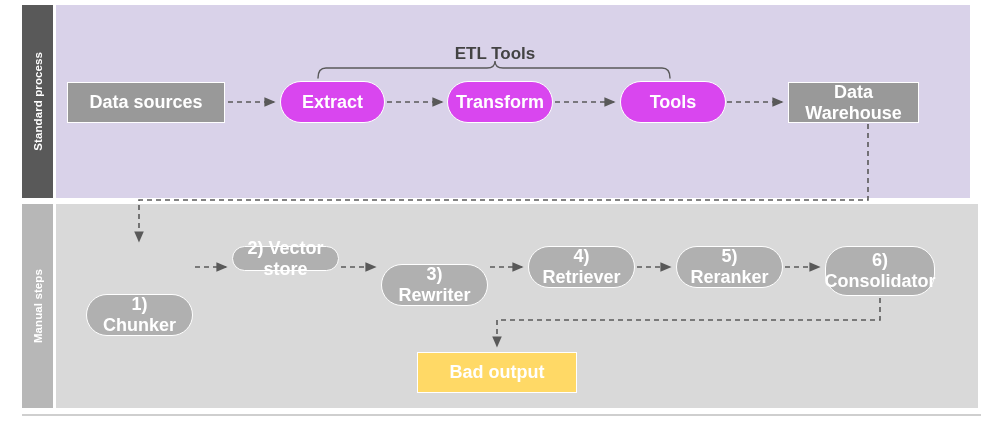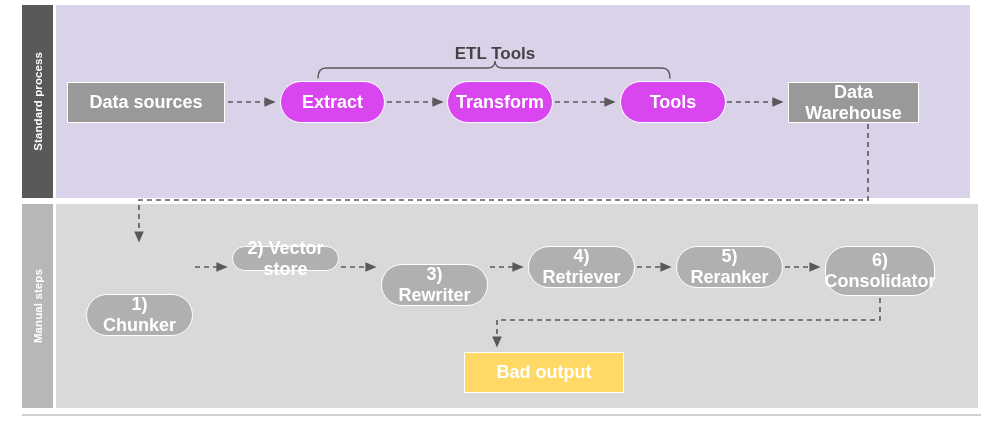--- a/index.html
+++ b/index.html
@@ -151,17 +151,17 @@
   <div class="node pill n-gray2" style="left:232px; top:246px; width:107px; height:25px;">2) Vector store</div>
 
   <div class="node pill n-gray2" style="left:381px; top:264px; width:107px; height:42px;">3) Rewriter</div>
 
   <div class="node pill n-gray2" style="left:528px; top:246px; width:107px; height:42px;">4) Retriever</div>
 
   <div class="node pill n-gray2" style="left:676px; top:246px; width:107px; height:42px;">5) Reranker</div>
 
   <div class="node pill n-gray2" style="left:825px; top:246px; width:110px; height:50px;">6) Consolidator</div>
 
-  <div class="node rect n-yellow" style="left:417px; top:352px; width:160px; height:41px;margin-left:47px;">Bad output</div>
+  <div class="node rect n-yellow" style="left:417px; top:352px; width:160px; height:41px;">Bad output</div>
 
   <div id="bottom-rule"></div>
 
 </div>
 
 </body></html>

